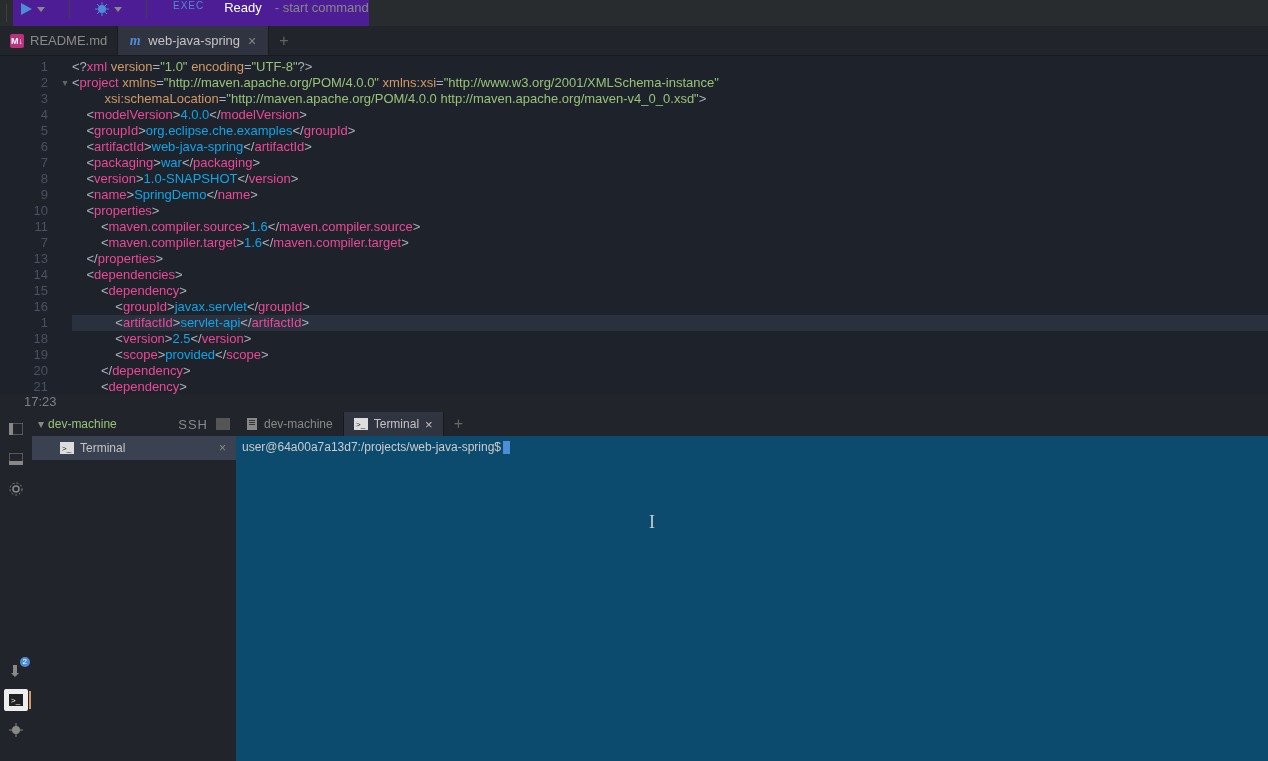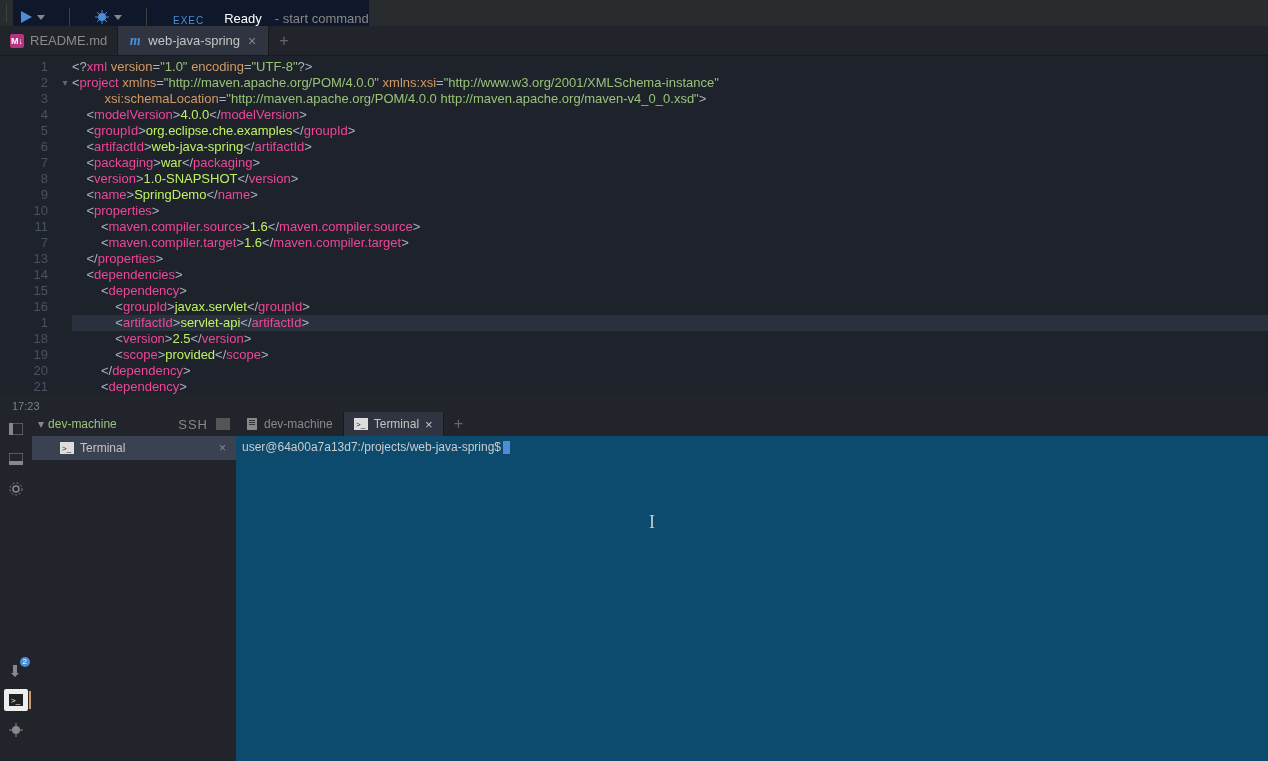--- a/index.html
+++ b/index.html
@@ -1,20 +1,20 @@
 <!DOCTYPE html>
 <html><head>
 <meta charset="utf-8">
 <style>
 *{margin:0;padding:0;box-sizing:border-box;font-family:"Segoe UI",Arial,sans-serif}
 body{background:#292c2f;color:#a0a0a0;width:1268px;height:761px;overflow:hidden;font-size:13px}
 .menubar{height:26px;background:#292c2f;display:flex;align-items:center;padding:0 8px;gap:0}
 .menubar .menuitem{padding:4px 14px;color:#c4c4c4;cursor:pointer;font-size:13px}
 .sep-v{width:1px;height:18px;background:#404040;margin:0 6px}
-.toolbar{height:26px;background:#0f172a;display:flex;align-items:flex-end;gap:12px}
+.toolbar{height:26px;background:#4c1d95;display:flex;align-items:flex-start;gap:12px}
 .tool-btn{display:flex;align-items:center;padding:2px 6px;cursor:pointer}
 .tri-down{width:0;height:0;border-left:4px solid transparent;border-right:4px solid transparent;border-top:5px solid #888;margin-left:4px}
 .exec{color:#4d8cd6;font-size:10px;letter-spacing:1px;margin-left:8px;margin-right:8px}
 .ready{color:#fff;font-size:13px;margin-right:1px}
 .startcmd{color:#888;font-size:13px}
 .toprow{display:flex;align-items:center;height:26px}
 
 .tabbar{height:30px;background:#21252b;display:flex;align-items:stretch;border-bottom:1px solid #181a1f}
 .tab{display:flex;align-items:center;padding:0 10px;gap:6px;color:#8a8a8a;font-size:13px;cursor:pointer;border-right:1px solid #181a1f}
 .tab.active{background:#2f3440;color:#c4c4c4}
@@ -29,24 +29,24 @@
 .gutter div{height:16px}
 .fold-col{width:14px;padding-top:3px}
 .fold-col div{height:16px;text-align:center;color:#666;font-size:10px}
 .code{flex:1;padding-top:3px;white-space:pre}
 .code-line{height:16px}
 .code-line.hl{background:#2a313e}
 .t-punc{color:#abb2bf}
 .t-tag{color:#ec4899}
 .t-attr{color:#d19a66}
 .t-str{color:#98c379}
-.t-txt{color:#bef264}
+.t-txt{color:#0ea5e9}
 .t-pi{color:#abb2bf}
 
-.statusbar{height:18px;background:#21252b;color:#7a7f8a;font-size:11px;display:flex;align-items:flex-end;padding:0 12px}
+.statusbar{height:18px;background:#21252b;color:#7a7f8a;font-size:13px;display:flex;align-items:flex-start;padding:0 24px}
 
 .bottom-panel{display:flex;height:349px}
 .leftrail{width:32px;background:#21252b;display:flex;flex-direction:column;align-items:center;padding-top:6px;gap:8px}
 .leftrail .rail-spacer{flex:1}
 .rail-icon{width:24px;height:22px;display:flex;align-items:center;justify-content:center;color:#888;cursor:pointer;position:relative;border-radius:2px}
 .rail-icon .badge{position:absolute;top:-2px;right:-2px;background:#4d8cd6;color:#fff;font-size:8px;border-radius:7px;padding:0 3px;line-height:10px}
 .rail-icon.terminal-active{background:#eee;color:#222}
 .rail-icon.terminal-active::after{content:"";position:absolute;right:-3px;top:2px;bottom:2px;width:2px;background:#d19a66}
 
 .process-panel{width:204px;background:#21252b;display:flex;flex-direction:column}

